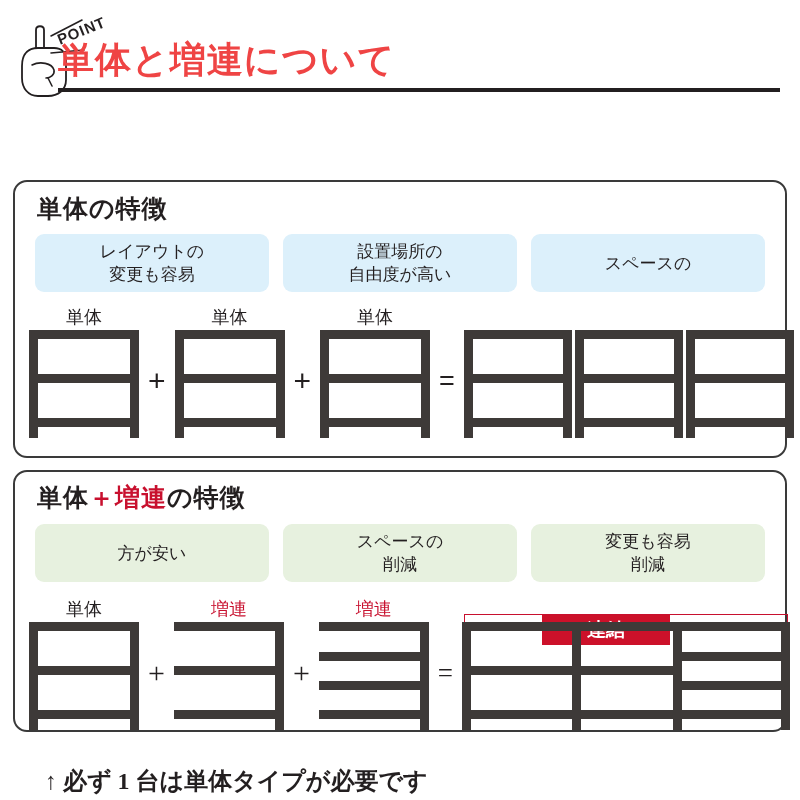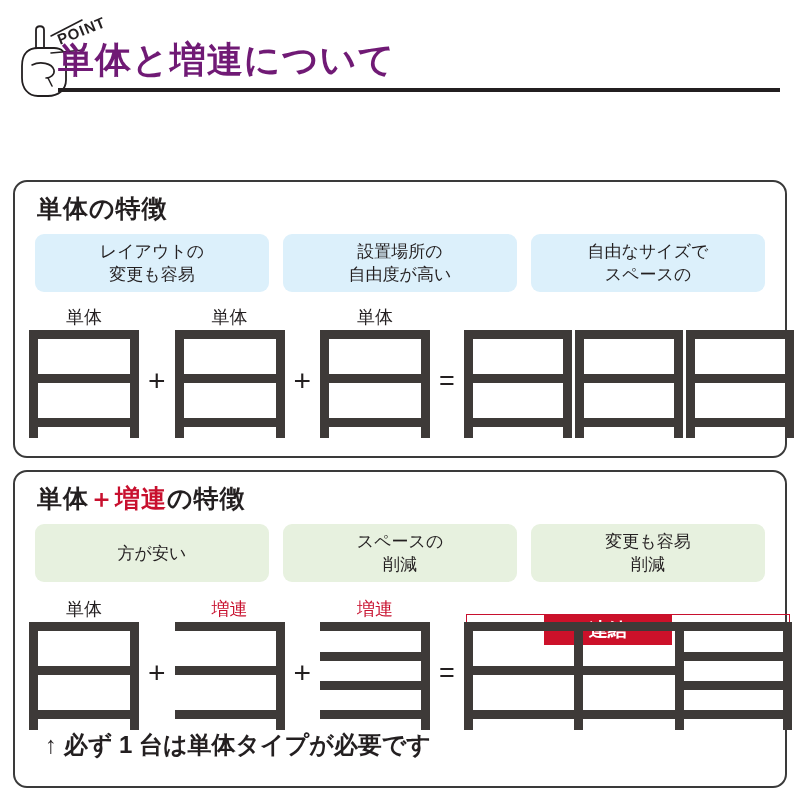--- a/index.html
+++ b/index.html
@@ -12,39 +12,39 @@
     position:relative;
   }
   .page{position:relative;width:800px;height:800px;}
 
   
   .header{position:absolute;left:0;top:0;width:800px;height:178px;}
   .point-icon{position:absolute;left:8px;top:8px;width:108px;height:92px;}
   .title-row{position:absolute;left:58px;top:38px;width:722px;}
   .title{
     font-size:36px;font-weight:700;letter-spacing:1px;
-    line-height:44px;color:#701a75;white-space:nowrap;
+    line-height:44px;color:#ef4444;white-space:nowrap;
   }
   .title-rule{
     position:absolute;left:58px;top:88px;width:722px;height:4px;background:#231f20;
   }
   .lead{
     position:absolute;left:58px;top:96px;width:740px;
     font-size:26px;line-height:34px;letter-spacing:0px;color:#231f20;
   }
   .lead div{white-space:nowrap;}
 
   
   .card{
     position:absolute;left:13px;width:774px;
     border:2px solid #3a3a3a;border-radius:14px;background:#fff;
     box-sizing:border-box;
   }
   #card-single{top:180px;height:278px;padding-left:29px;}
-  #card-addon{top:470px;height:318px;}
+  #card-addon{top:470px;height:262px;font-family:Liberation Serif, serif;}
 
   .card-title{
     position:absolute;left:22px;top:10px;
     font-size:25px;font-weight:700;line-height:32px;letter-spacing:1px;
     white-space:nowrap;
   }
   .red{color:#c8102e;}
 
   
   .pills{position:absolute;left:20px;top:52px;width:730px;height:58px;display:flex;gap:14px;}
@@ -83,21 +83,21 @@
   }
   .badge{
     position:absolute;background:#cc112a;color:#fff;
     font-size:19px;font-weight:700;line-height:30px;
     text-align:center;white-space:nowrap;
   }
 
   
   .note{
     position:absolute;left:30px;
-    font-size:24px;font-weight:700;line-height:30px;white-space:nowrap;color:#231f20;
+    font-size:24px;font-weight:700;line-height:30px;white-space:nowrap;color:#231f20;margin-top:36px;
   }
 </style>
 </head>
 <body>
 
 <div class="page">
 
   <div class="header">
 
     <div class="point-icon">
@@ -130,21 +130,20 @@
     <div class="pills">
       <div class="pill blue">
         <span>レイアウトの</span>
         <span>変更も容易</span>
       </div>
       <div class="pill blue">
         <span>設置場所の</span>
         <span>自由度が高い</span>
       </div>
       <div class="pill blue">
-        <span>自由なサイズで</span>
         <span>スペースの</span>
       </div>
     </div>
 
     <div class="eq" id="eq-single">
 
       <div class="unit-wrap">
         <div class="unit-label">単体</div>
         <div class="shelf" style="width:110px;height:108px;">
           <div class="bar" style="left:0;top:0;width:110px;height:9px;"></div>

